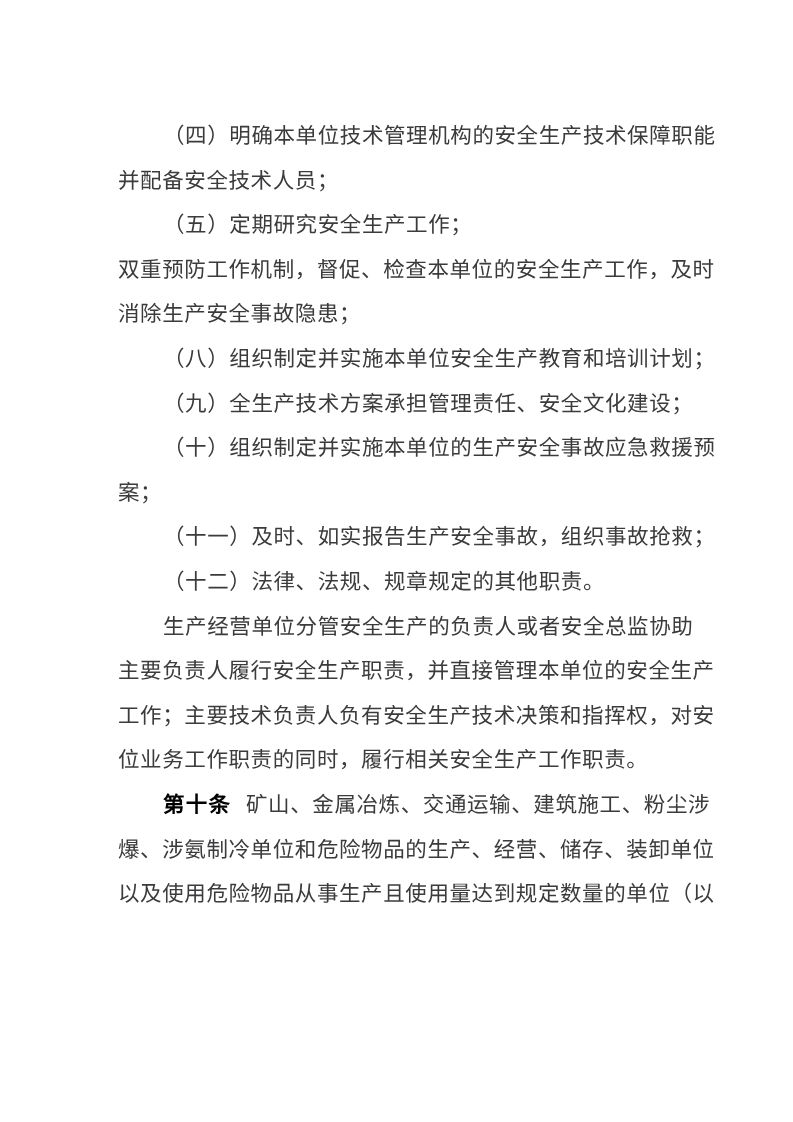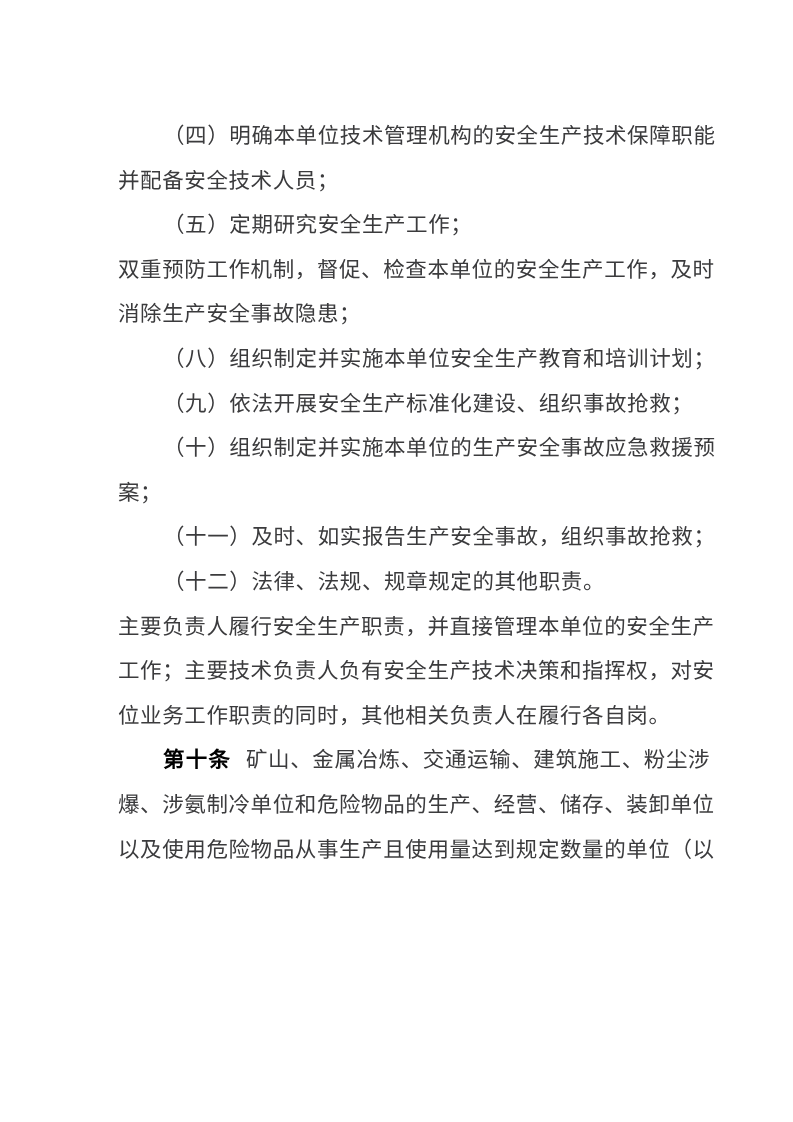--- a/index.html
+++ b/index.html
@@ -54,25 +54,26 @@
 <body>
 
 <div class="page">
   <div class="doc-body" id="doc-body">
       <div class="line indent">（四）明确本单位技术管理机构的安全生产技术保障职能</div>
       <div class="line">并配备安全技术人员；</div>
       <div class="line indent">（五）定期研究安全生产工作；</div>
       <div class="line">双重预防工作机制，督促、检查本单位的安全生产工作，及时</div>
       <div class="line">消除生产安全事故隐患；</div>
       <div class="line indent">（八）组织制定并实施本单位安全生产教育和培训计划；</div>
-      <div class="line indent">（九）依法开展安全生产标准化建设、组织事故抢救；</div>
+      <div class="line indent">（九）全生产技术方案承担管理责任、安全文化建设；</div>
       <div class="line indent">（十）组织制定并实施本单位的生产安全事故应急救援预</div>
       <div class="line">案；</div>
       <div class="line indent">（十一）及时、如实报告生产安全事故，组织事故抢救；</div>
       <div class="line indent">（十二）法律、法规、规章规定的其他职责。</div>
+      <div class="line indent">生产经营单位分管安全生产的负责人或者安全总监协助</div>
       <div class="line">主要负责人履行安全生产职责，并直接管理本单位的安全生产</div>
       <div class="line">工作；主要技术负责人负有安全生产技术决策和指挥权，对安</div>
-      <div class="line">位业务工作职责的同时，其他相关负责人在履行各自岗。</div>
+      <div class="line">位业务工作职责的同时，履行相关安全生产工作职责。</div>
       <div class="line indent"><span class="lead">第十条</span><span>  矿山、金属冶炼、交通运输、建筑施工、粉尘涉</span></div>
       <div class="line">爆、涉氨制冷单位和危险物品的生产、经营、储存、装卸单位</div>
       <div class="line">以及使用危险物品从事生产且使用量达到规定数量的单位（以</div>
     </div>
 </div>
 
 </body></html>

